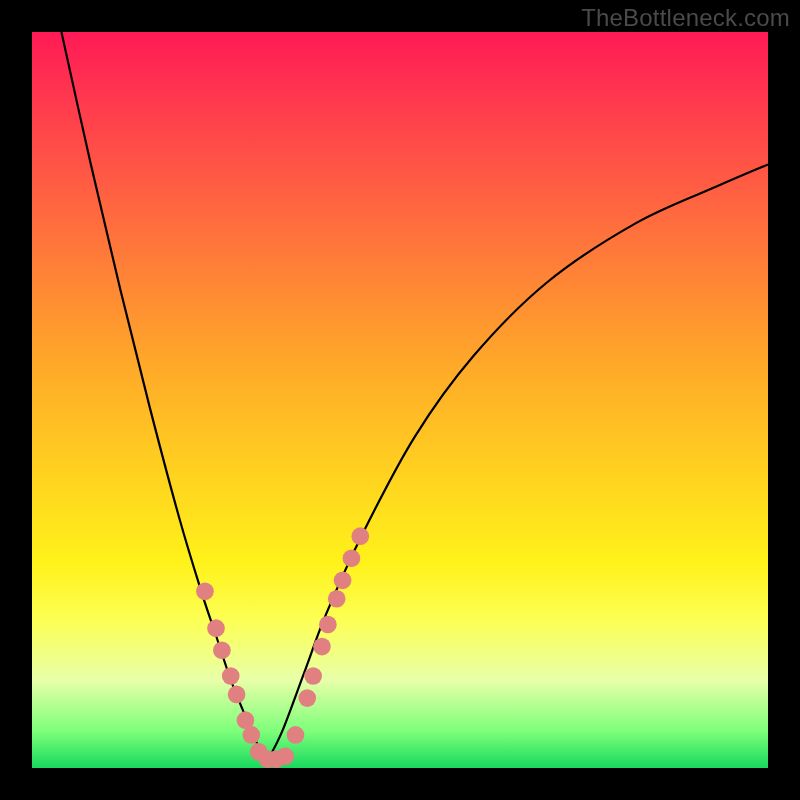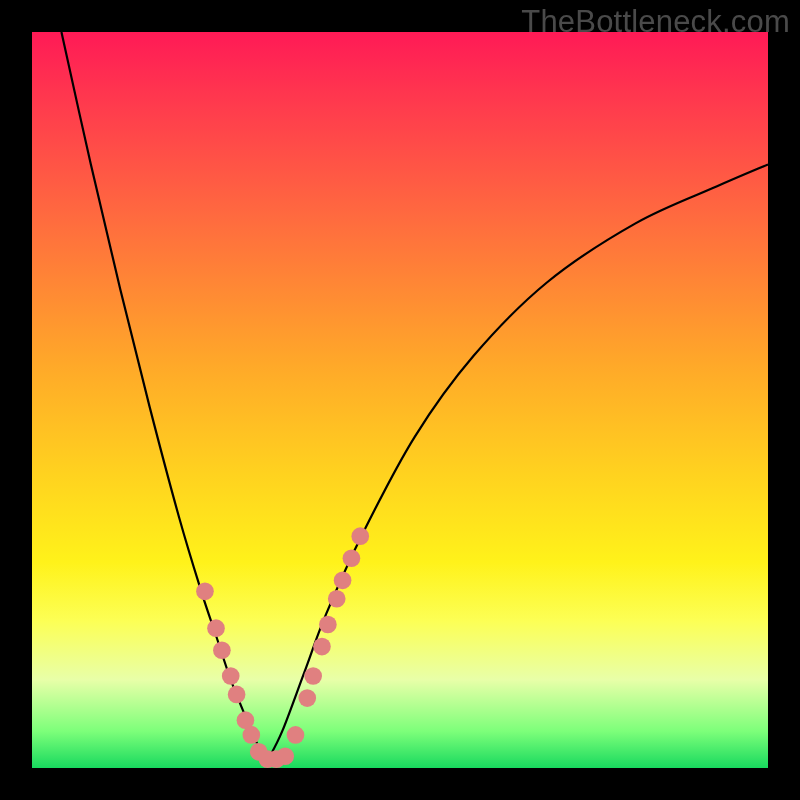--- a/index.html
+++ b/index.html
@@ -35,21 +35,21 @@
       #fcff55 80%,
       #e8ffa8 88%,
       #7dff7a 95%,
       #18d95e 100%);
   }
   .watermark {
     position: absolute;
     top: 4px;
     right: 10px;
     color: #4a4a4a;
-    font-size: 31px;
+    font-size: 24px;
     letter-spacing: 0.2px;
     font-weight: 400;
     margin-left: 25px;
   }
   svg.curve {
     position: absolute;
     top: 0;
     left: 0;
     width: 736px;
     height: 736px;

